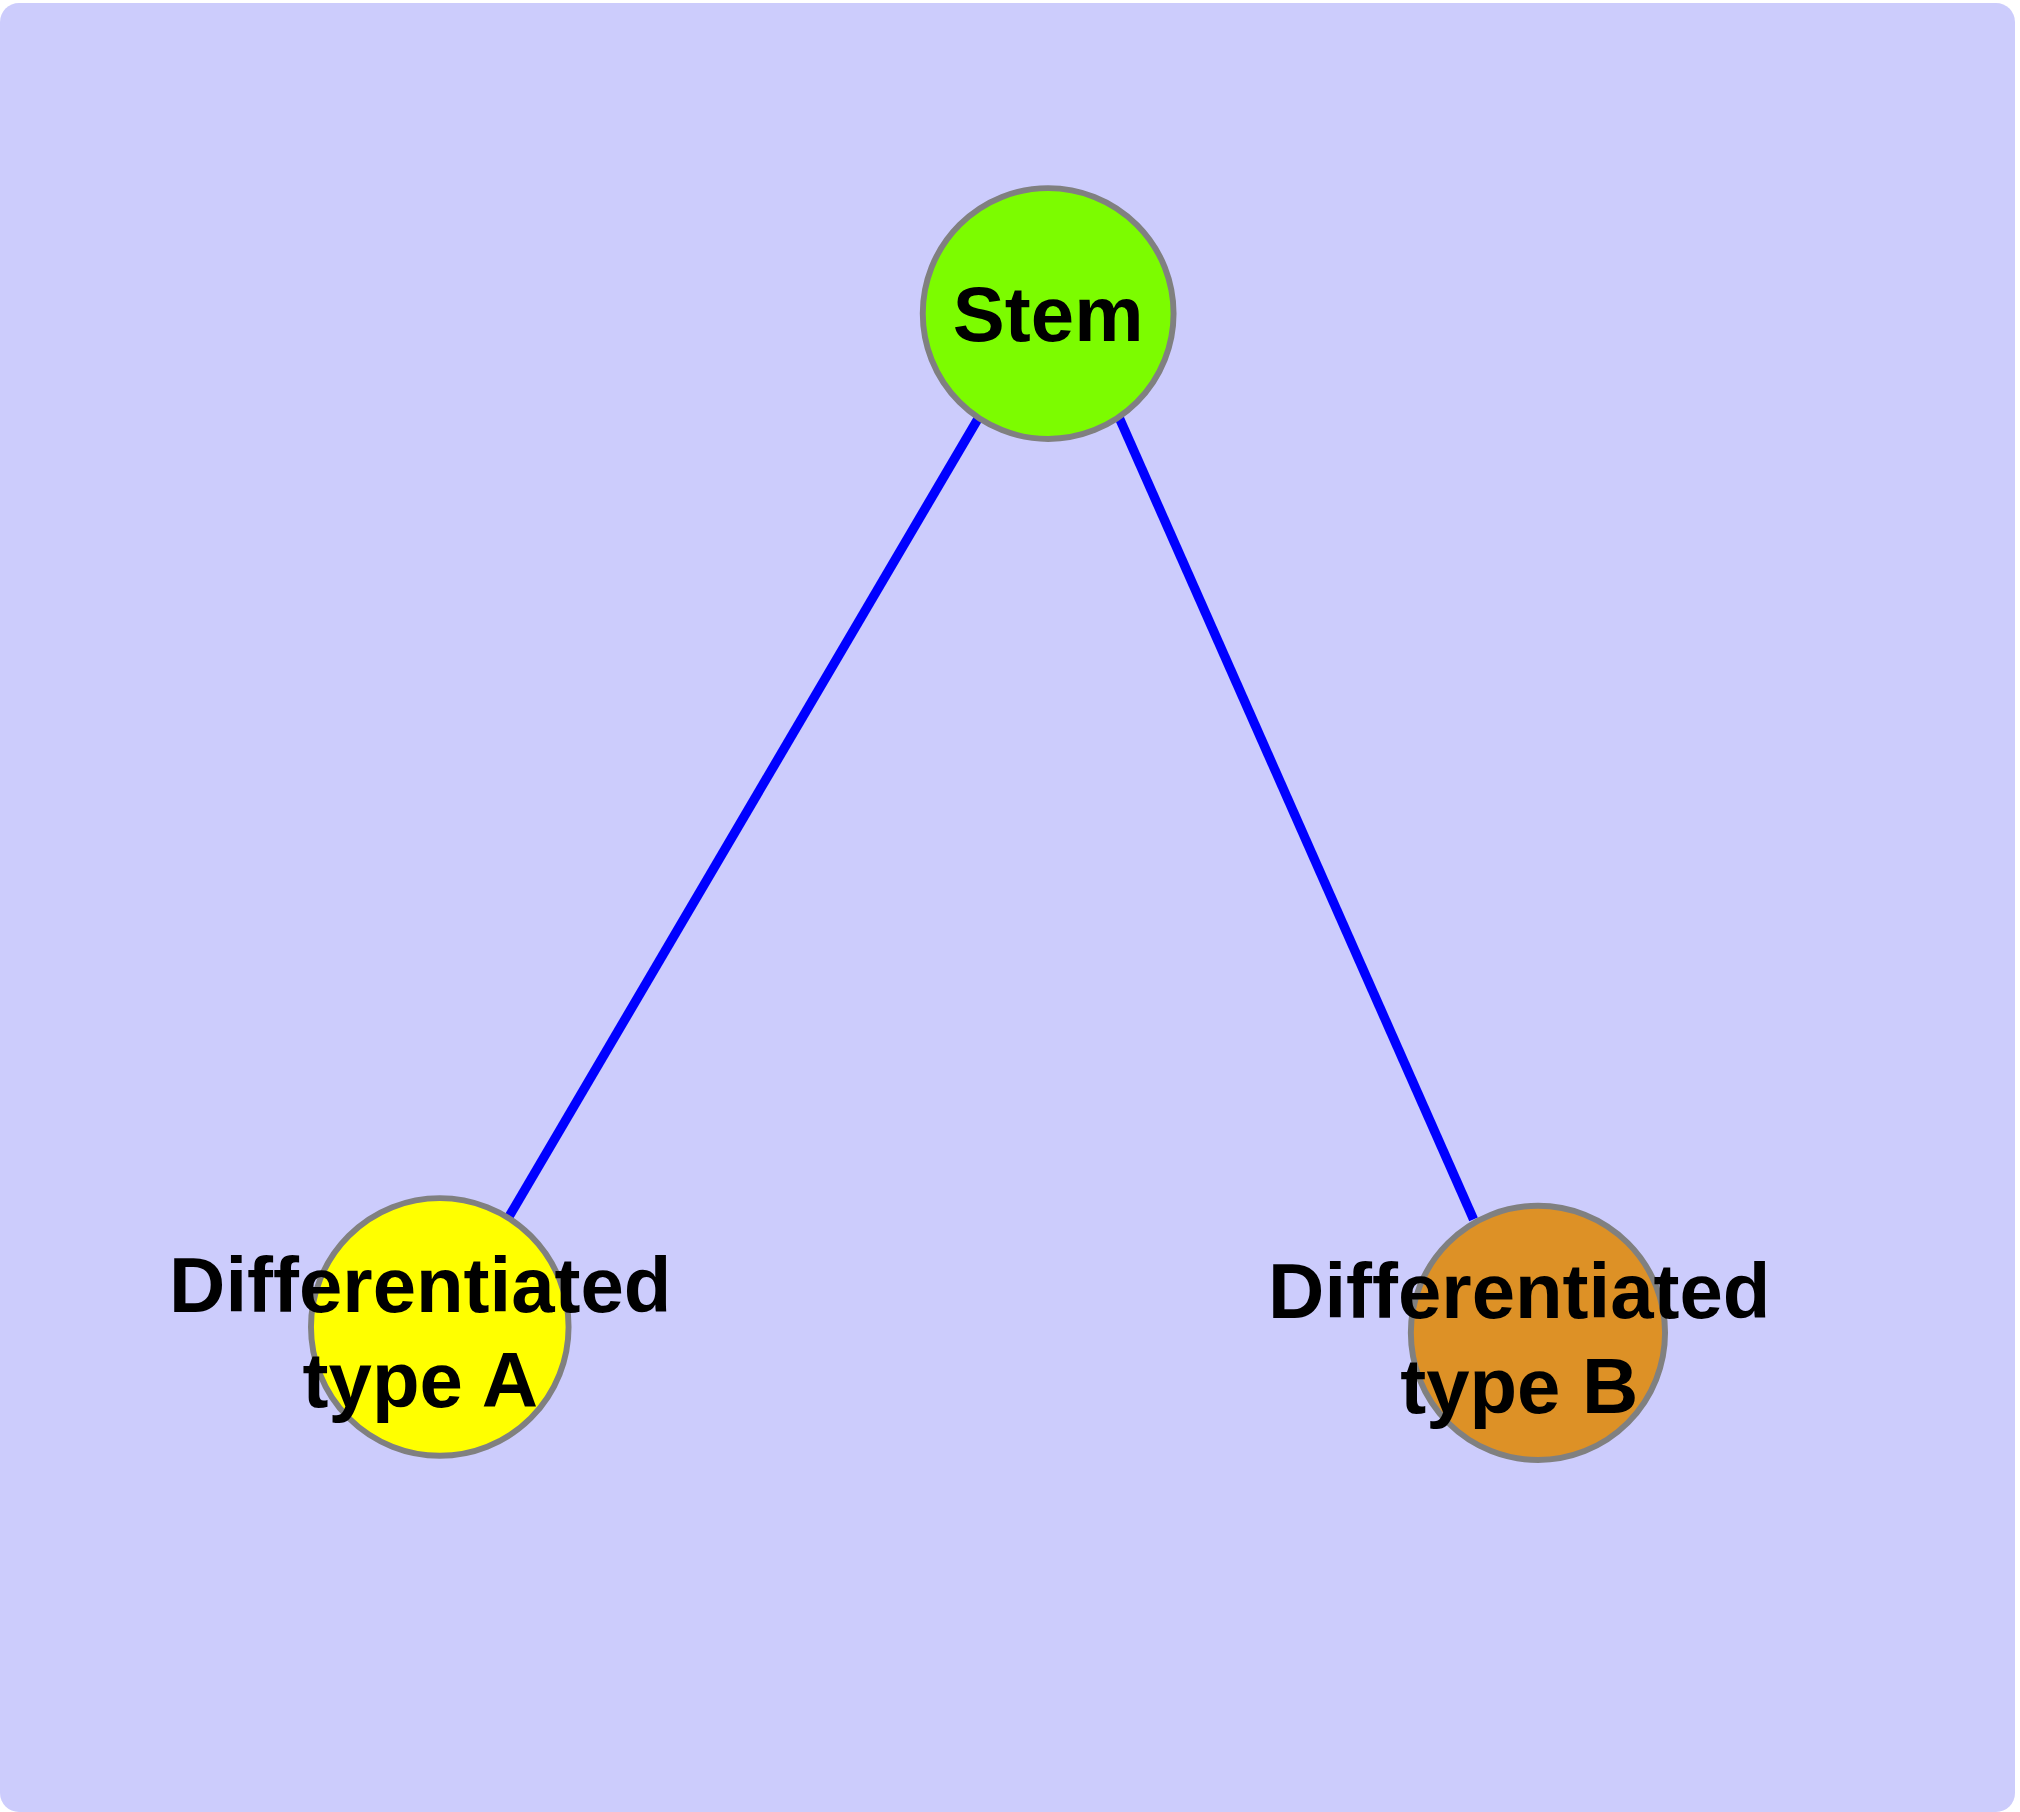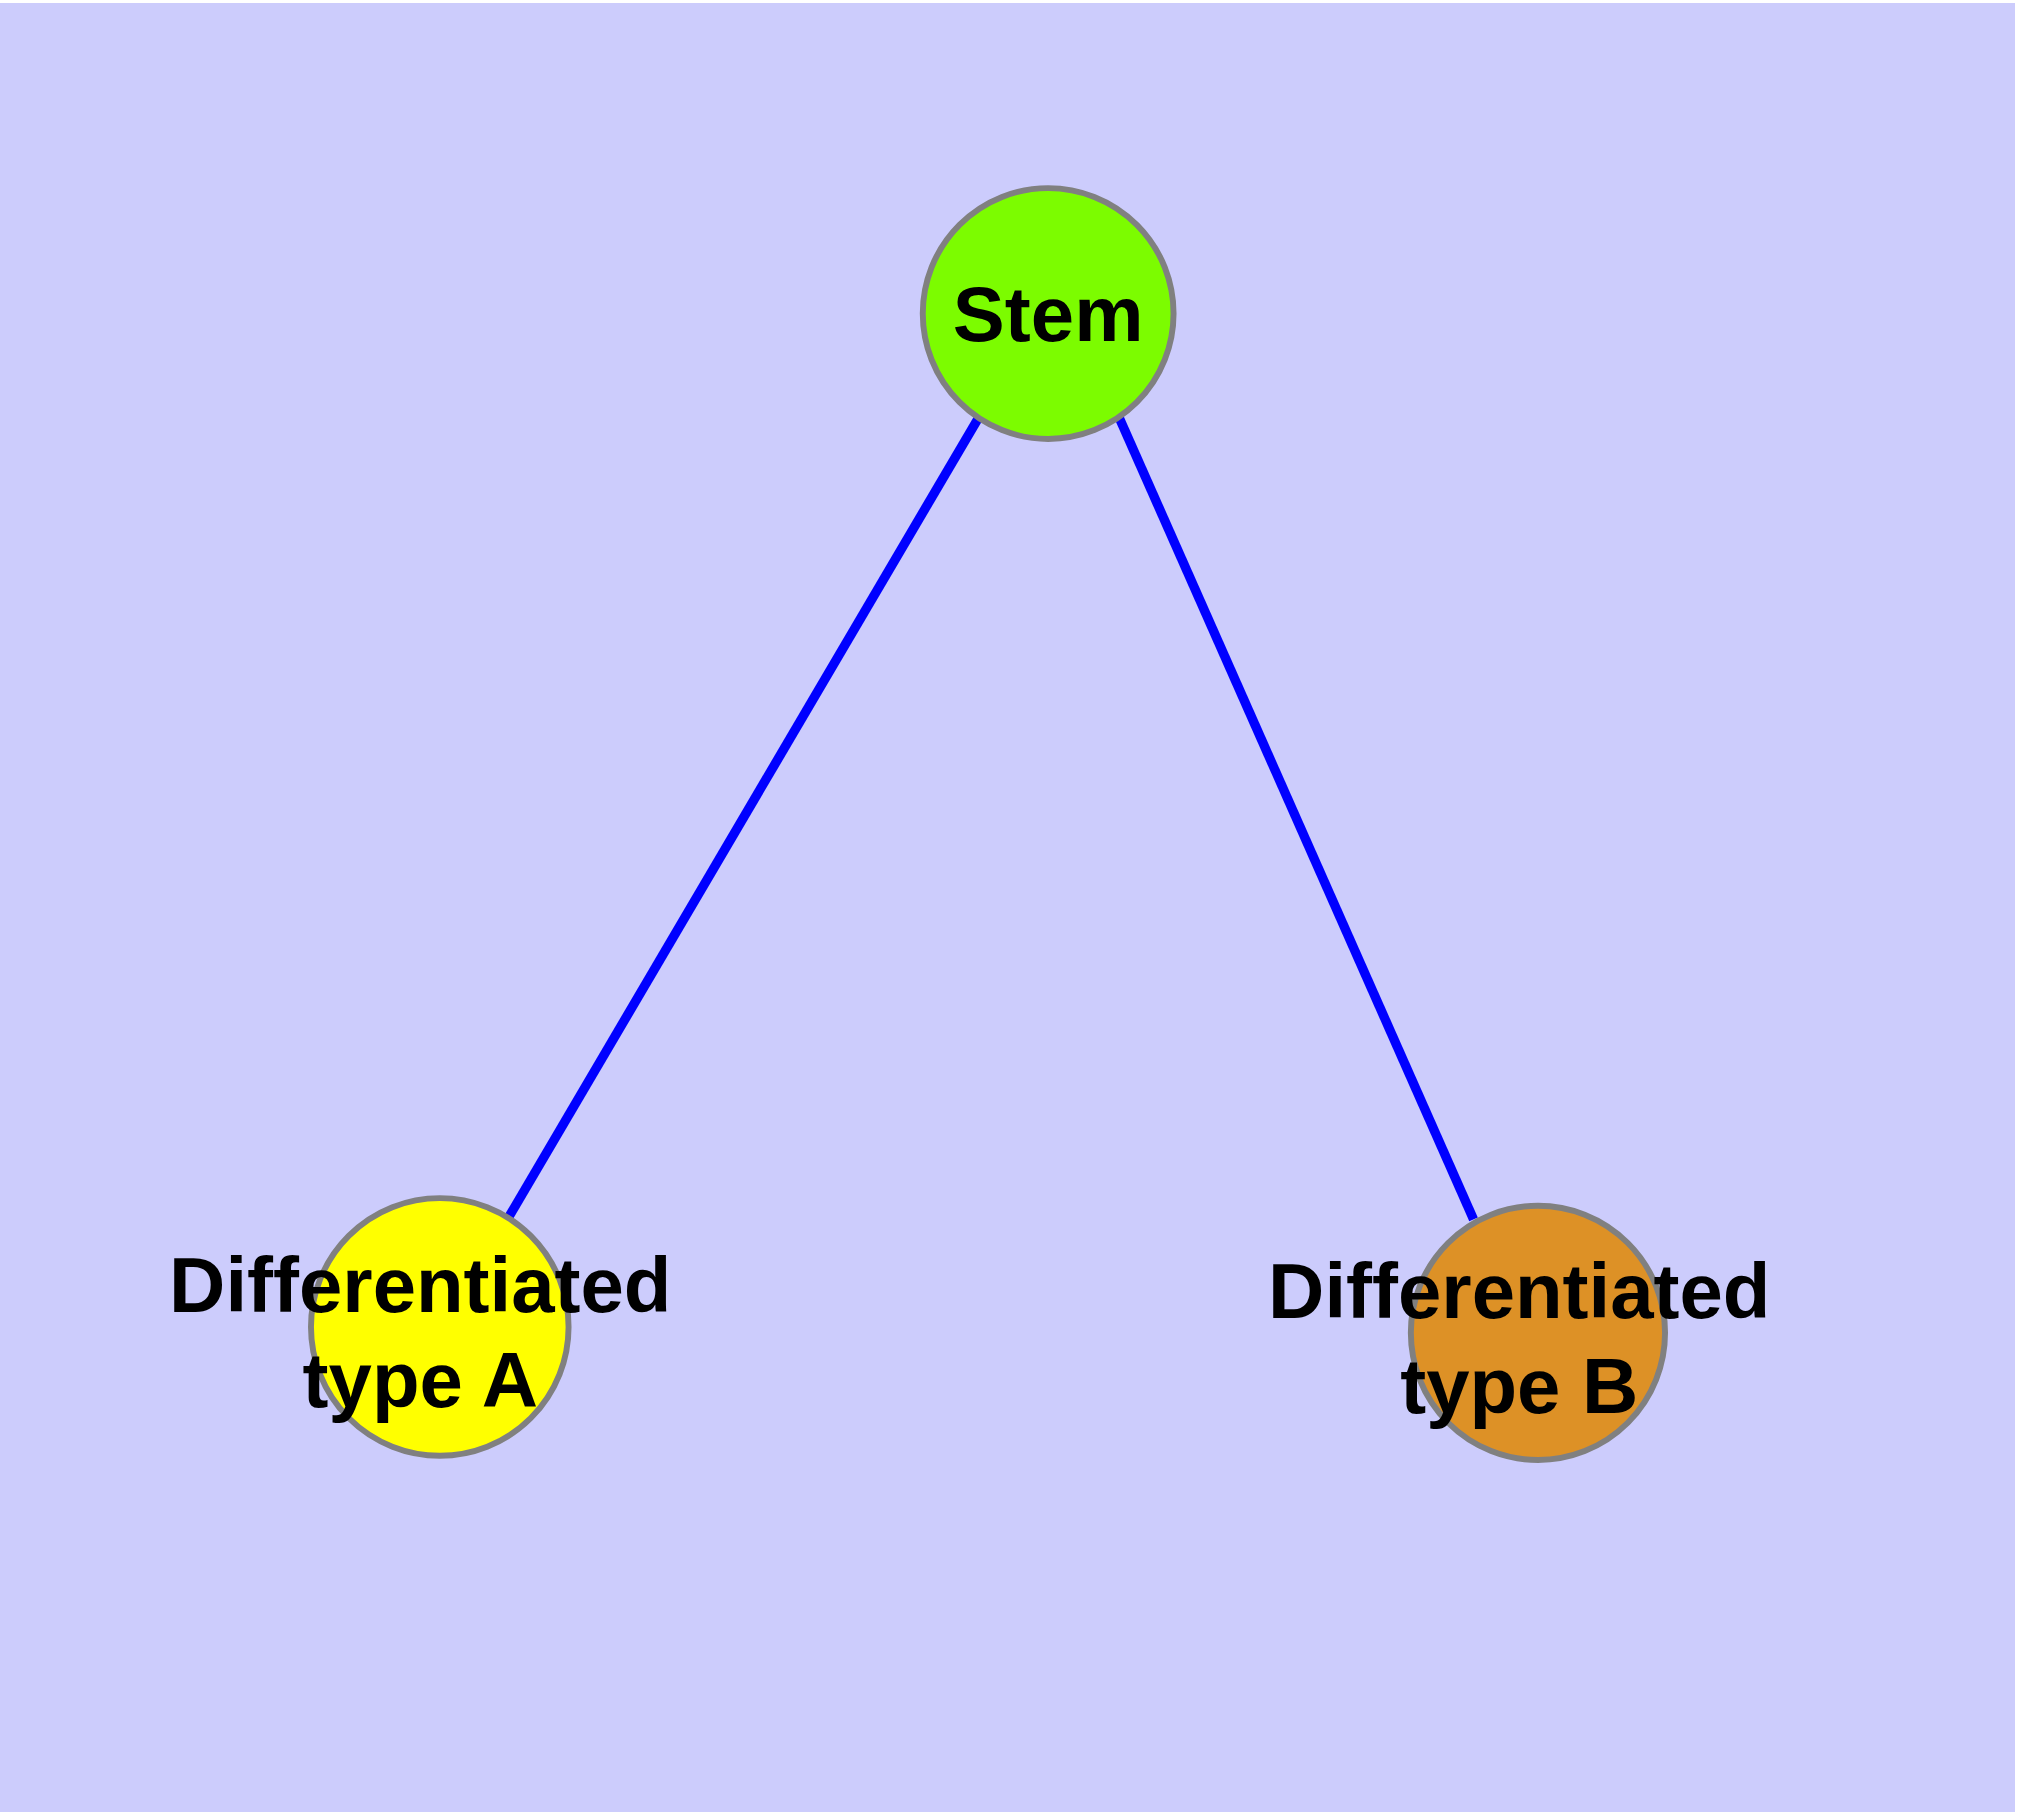--- a/index.html
+++ b/index.html
@@ -15,20 +15,21 @@
     background: #ffffff;
     font-family: "Liberation Sans", sans-serif;
   }
   #graph-surface {
     position: absolute;
     left: 0;
     top: 3.4px;
     width: 2015px;
     height: 1809px;
     background: #ccccfc;
+    border-radius: 19px;
   }
   #graph-svg {
     position: absolute;
     left: 0;
     top: 0;
     width: 2015px;
     height: 1809px;
     display: block;
   }
   .node-label {

